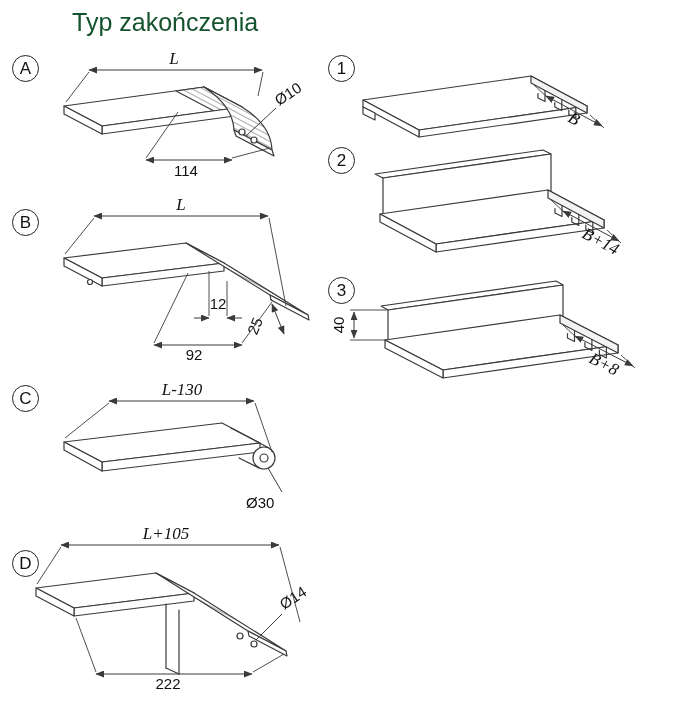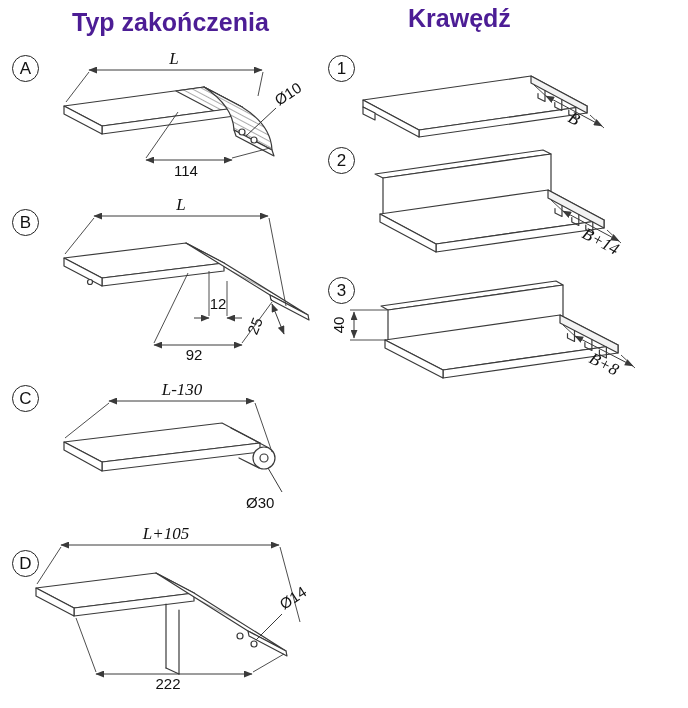--- a/index.html
+++ b/index.html
@@ -1,18 +1,18 @@
 <!DOCTYPE html>
 <html><head>
 <meta charset="utf-8">
 <style>
   html,body{margin:0;padding:0;background:#fff;}
   .page{position:relative;width:688px;height:708px;background:#fff;overflow:hidden;
         font-family:"Liberation Sans",sans-serif;color:#111;}
-  .heading{position:absolute;font-weight:bold;font-size:25px;letter-spacing:0;color:#4c1d95;}
+  .heading{position:absolute;font-weight:normal;font-size:25px;letter-spacing:0;color:#14532d;}
   .heading.left{left:72px;top:8px;}
   .heading.right{left:408px;top:4px;}
   .badge{position:absolute;width:27px;height:27px;border:1.7px solid #222;border-radius:50%;
          display:flex;align-items:center;justify-content:center;font-size:17px;color:#111;
          box-sizing:border-box;background:#fff;}
   svg{position:absolute;overflow:visible;}
   .ln{stroke:#3a3a3a;stroke-width:1.2;fill:none;stroke-linejoin:round;stroke-linecap:round;}
   .face{fill:#ffffff;}
   .eface{fill:#f3f3f3;}
   .hface{stroke:#3a3a3a;stroke-width:1.2;stroke-linejoin:round;}
@@ -32,21 +32,20 @@
         <path d="M0,0 L10,4 L0,8 Z" fill="#3a3a3a"></path>
       </marker>
       <pattern id="hatch" patternUnits="userSpaceOnUse" width="5" height="5" patternTransform="rotate(-62)">
         <rect width="5" height="5" fill="#ffffff"></rect>
         <line x1="0" y1="0" x2="0" y2="5" stroke="#555" stroke-width="1"></line>
       </pattern>
     </defs>
   </svg>
 
   <div class="heading left">Typ zakończenia</div>
-  <div class="heading right">Krawędź</div>
 
   <div class="badge" style="left:12px;top:55px">A</div>
   <div class="badge" style="left:12px;top:209px">B</div>
   <div class="badge" style="left:12px;top:385px">C</div>
   <div class="badge" style="left:12px;top:550px">D</div>
   <div class="badge" style="left:328px;top:55px">1</div>
   <div class="badge" style="left:328px;top:147px">2</div>
   <div class="badge" style="left:328px;top:277px">3</div>
 
   <svg style="left:36px;top:46px" width="290" height="150">

